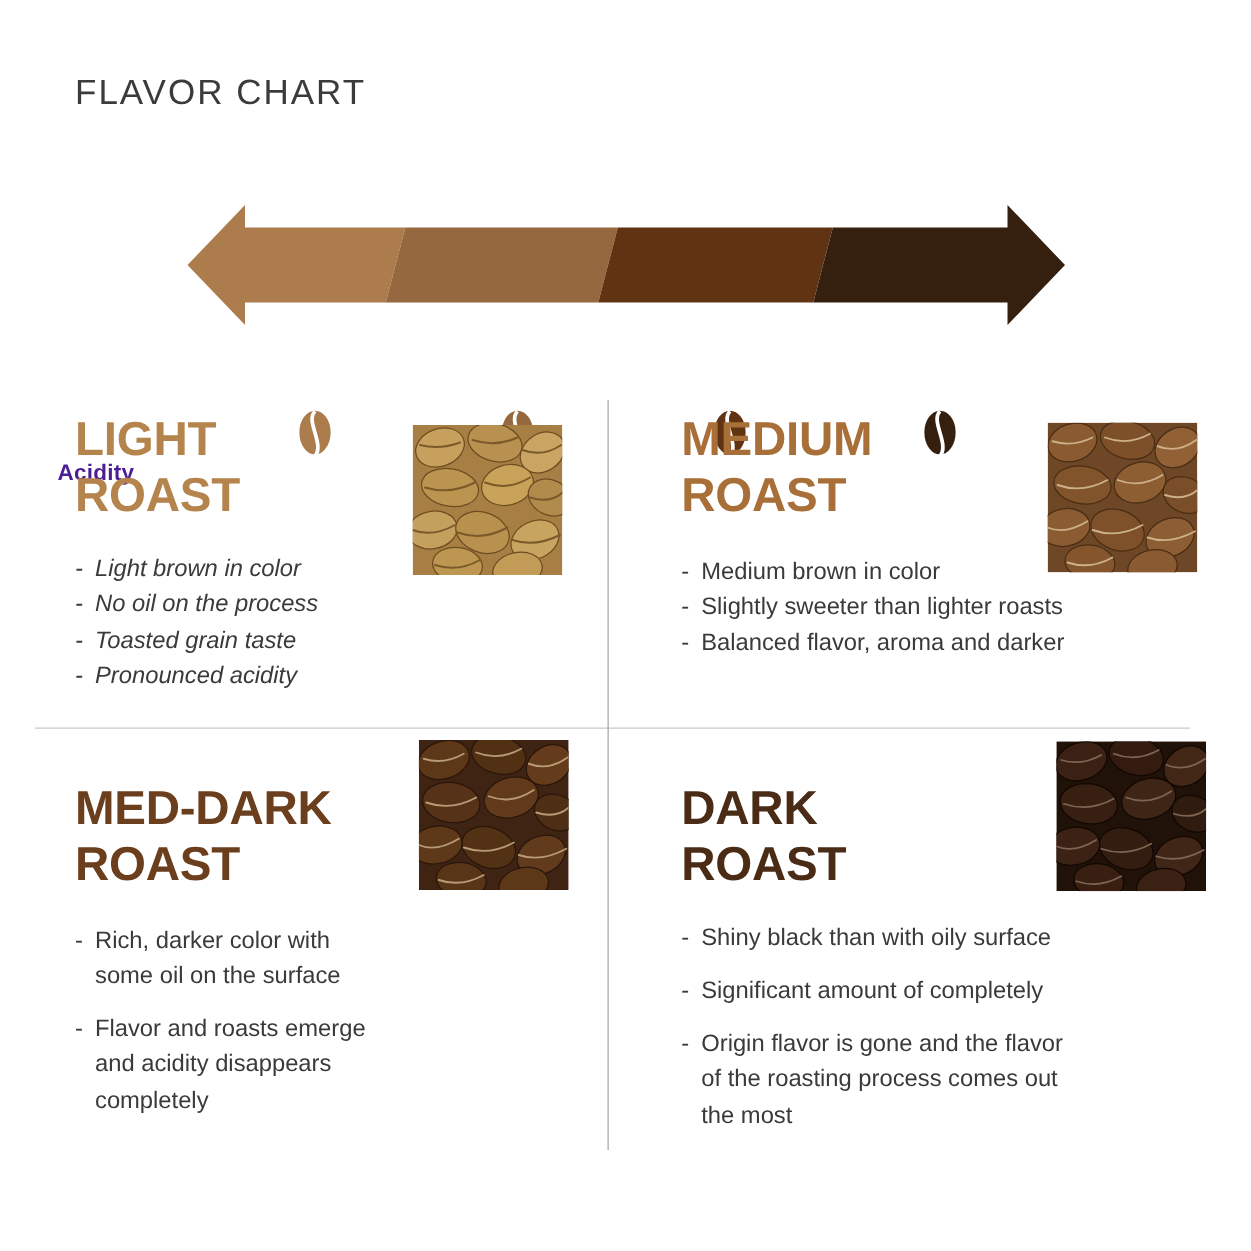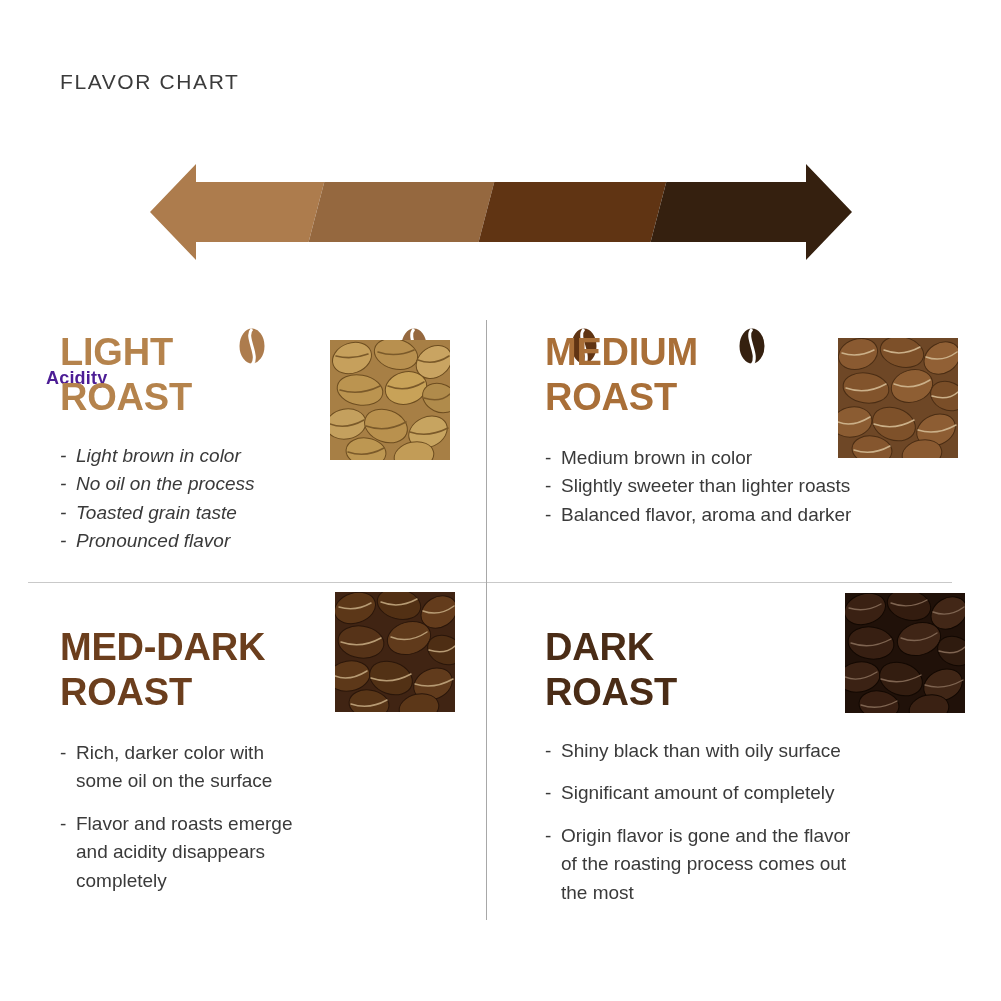--- a/index.html
+++ b/index.html
@@ -8,22 +8,22 @@
     background:#ffffff;
     font-family:"Liberation Sans", sans-serif;
     color:#333333;
     overflow:hidden;
     position:relative;
   }
 
   
   .page-title{
     position:absolute;
-    left:60px; top:70px;
-    font-size:21px;
+    left:60px; top:58px;
+    font-size:28px;
     letter-spacing:1.6px;
     color:#3b3b3b;
     font-weight:400;
   }
 
   
   .scale{
     position:absolute;
     left:0; top:160px;
     width:1001px; height:115px;
@@ -323,21 +323,21 @@
   </svg>
 </div>
 
 <div class="quad q1">
   <h2 class="quad-title" style="color:#b5834c;">LIGHT
 ROAST</h2>
   <ul class="bullets tight">
     <li>Light brown in color</li>
     <li>No oil on the process</li>
     <li>Toasted grain taste</li>
-    <li>Pronounced flavor</li>
+    <li>Pronounced acidity</li>
   </ul>
 </div>
 
 <div class="quad q2">
   <h2 class="quad-title" style="color:#a96f38;">MEDIUM
 ROAST</h2>
   <ul class="bullets tight">
     <li>Medium brown in color</li>
     <li>Slightly sweeter than lighter roasts</li>
     <li>Balanced flavor, aroma and darker</li>

